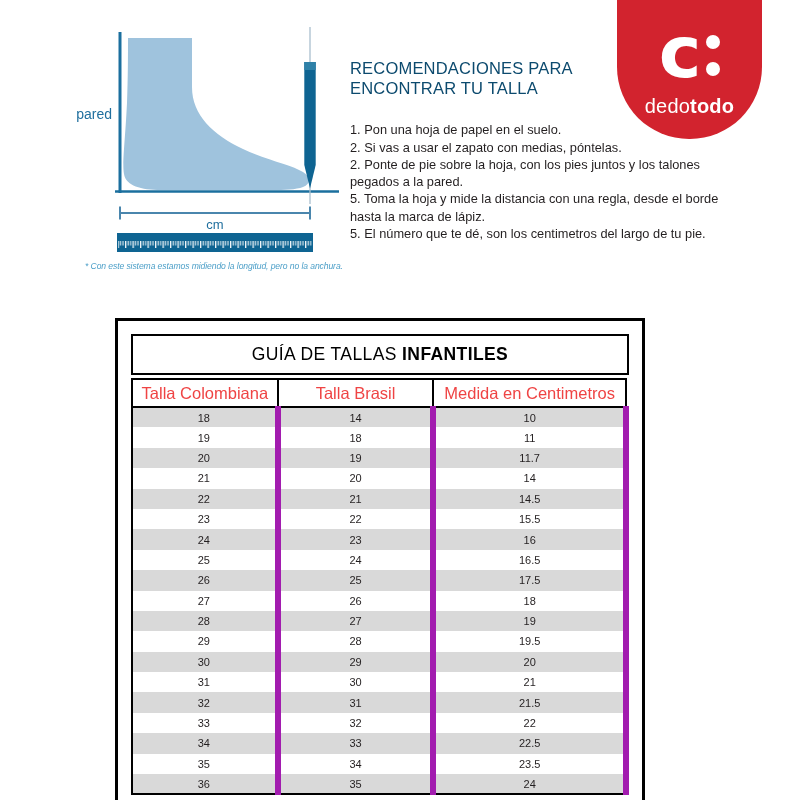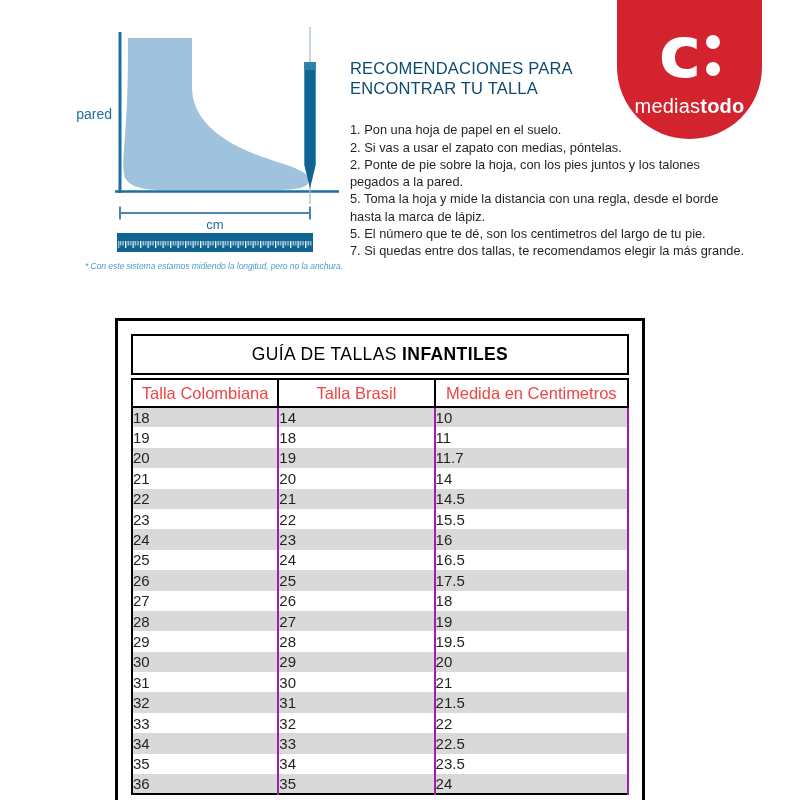--- a/index.html
+++ b/index.html
@@ -84,24 +84,24 @@
   table.sizes th{
     border:2px solid #000;
     height:28px;
     font-size:16.5px;font-weight:normal;
     text-align:center;color:#ef4444;
   }
   table.sizes th:nth-child(1){width:29.5%;}
   table.sizes th:nth-child(2){width:31.5%;}
   table.sizes th:nth-child(3){width:39%;}
   table.sizes td{
-    border-left:2px solid #000;border-right:2px solid #a21caf;
+    border-left:2px solid #000;border-right:6px solid #a21caf;
     border-top:none;border-bottom:none;
     height:20.4px;
-    font-size:15px;text-align:left;color:var(--text-black);
+    font-size:11px;text-align:center;color:var(--text-black);
     padding:0;
   }
   table.sizes tr.striped td{background:var(--stripe-gray);}
 </style>
 </head>
 <body>
 
 <div class="page">
 
   <div class="diagram">
@@ -158,34 +158,33 @@
     <h1 class="reco-title">
       <span>RECOMENDACIONES PARA</span><br>
       <span>ENCONTRAR TU TALLA</span>
     </h1>
     <div class="reco-list">
         <p class="item">1. Pon una hoja de papel en el suelo.</p>
         <p class="item">2. Si vas a usar el zapato con medias, póntelas.</p>
         <p class="item">2. Ponte de pie sobre la hoja, con los pies juntos y los talones pegados a la pared.</p>
         <p class="item">5. Toma la hoja y mide la distancia con una regla, desde el borde hasta la marca de lápiz.</p>
         <p class="item">5. El número que te dé, son los centimetros del largo de tu pie.</p>
-        <p class="item">7. Si quedas entre dos tallas, te recomendamos elegir la más grande.</p>
       </div>
   </div>
 
   <div class="logo">
     <div class="monogram">
       <span class="mono-c">c</span>
       <span class="mono-colon">
         <span class="dot"></span>
           <span class="dot"></span>
       </span>
     </div>
     <div class="brand">
-      <span>medias</span><b>todo</b>
+      <span>dedo</span><b>todo</b>
     </div>
   </div>
 
   <div class="table-wrap">
     <div class="table-title">
       <span>GUÍA DE TALLAS </span><b>INFANTILES</b>
     </div>
     <table class="sizes">
       <thead>
         <tr>

